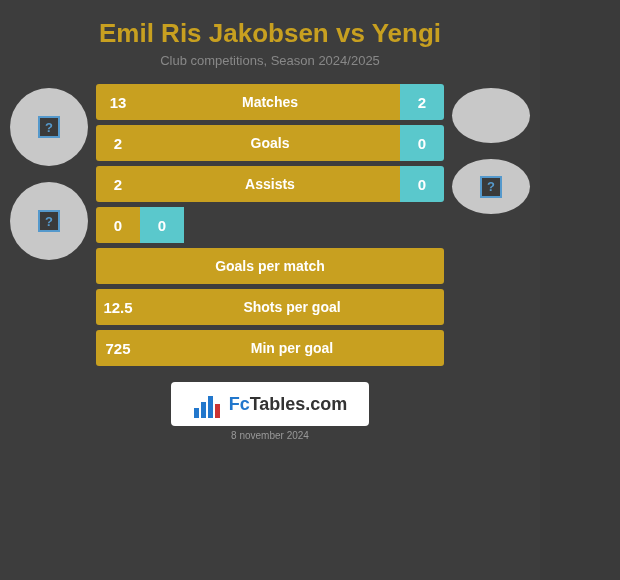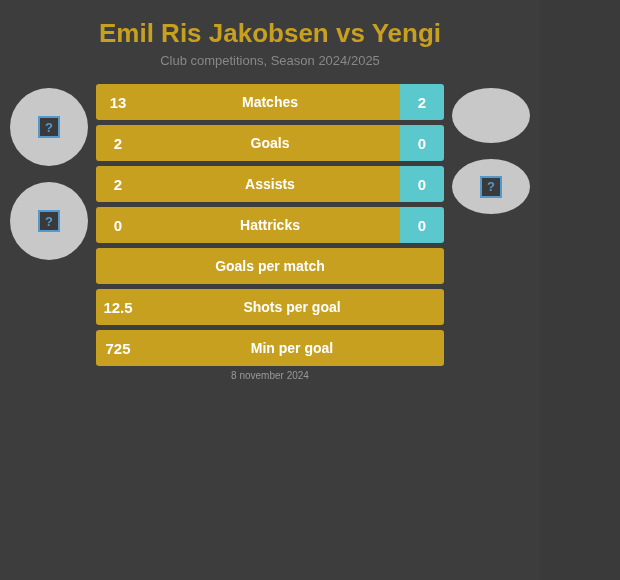--- a/index.html
+++ b/index.html
@@ -257,21 +257,20 @@
       </div>
 
       <div class="stat-row">
         <div class="stat-left-val">2</div>
         <div class="stat-label-bar has-right">Assists</div>
         <div class="stat-cyan-right">0</div>
       </div>
 
       <div class="stat-row">
         <div class="stat-left-val">0</div>
-        <div class="stat-label-bar has-right">Hattricks</div>
         <div class="stat-cyan-right">0</div>
       </div>
 
       <div class="stat-row-full stat-row">
         <div class="stat-label-bar">Goals per match</div>
       </div>
 
       <div class="stat-row-full stat-row">
         <div class="stat-left-val">12.5</div>
         <div class="stat-label-bar">Shots per goal</div>
@@ -287,16 +286,31 @@
     <div class="right-avatars">
       <div class="avatar-oval">
       </div>
       <div class="avatar-oval">
         <div class="avatar-question">?</div>
       </div>
     </div>
 
   </div>
 
+  <div class="logo-area">
+    <div class="logo-box">
+      <div class="logo-icon">
+        <div class="bar-chart">
+          <div class="bar" style="height:10px;"></div>
+          <div class="bar" style="height:16px;"></div>
+          <div class="bar" style="height:22px;"></div>
+          <div class="bar" style="height:14px;background:#cc3333;"></div>
+        </div>
+      </div>
+      <span class="logo-text">
+        <span>Fc</span>Tables.com
+      </span>
+    </div>
+  </div>
 
   <p class="date-text">8 november 2024</p>
 
 </div>
 
 </body></html>

